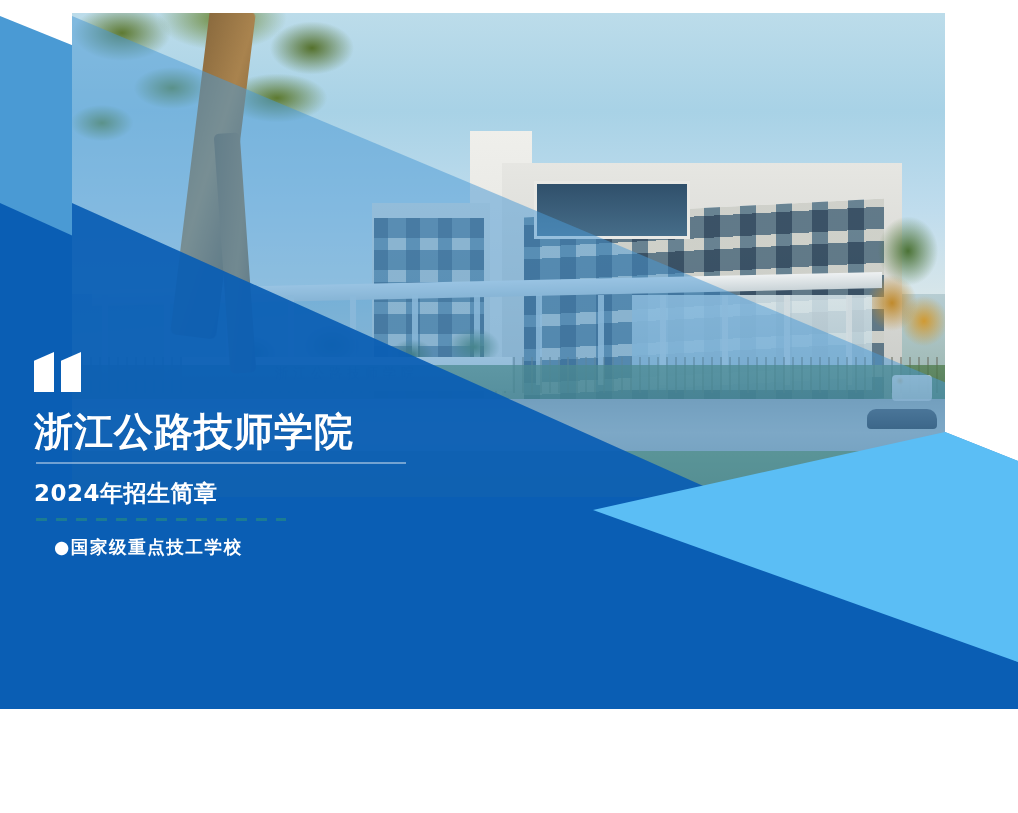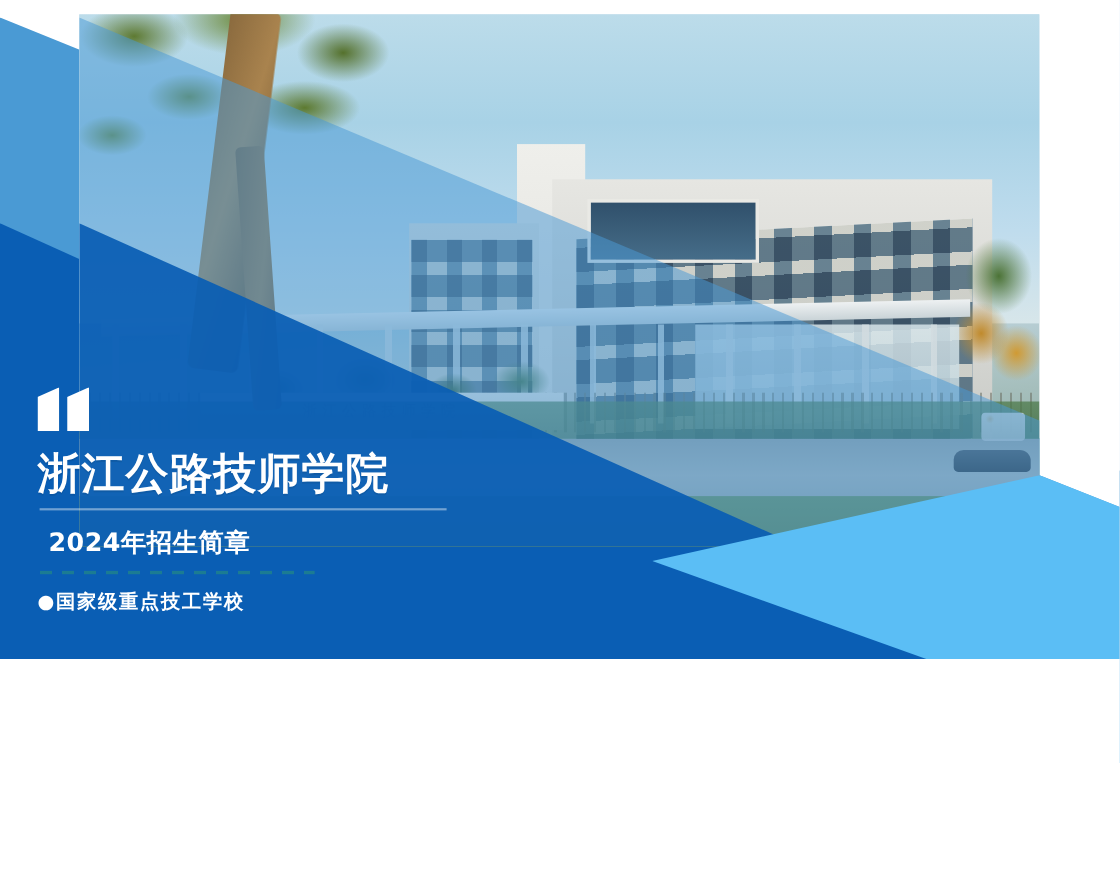--- a/index.html
+++ b/index.html
@@ -4,21 +4,21 @@
 <style>
   html,body{margin:0;padding:0;}
   body{
     width:1018px;height:813px;
     background:#ffffff;
     font-family:"Liberation Sans","DejaVu Sans",sans-serif;
     overflow:hidden;
   }
   #poster{
     position:relative;
-    width:1018px;height:599px;
+    width:1018px;height:709px;
     background:#ffffff;
     overflow:hidden;
   }
 
   
   .layer{position:absolute;top:0;left:0;width:1018px;height:813px;}
 
   
   .band-lightblue{
     background:#4a9ad4;
@@ -225,34 +225,35 @@
     font-size:39px;font-weight:bold;letter-spacing:1px;
     line-height:1.12;margin:0;
     font-family:"DejaVu Sans","Liberation Sans",sans-serif;
     text-shadow:0 1px 0 rgba(0,0,0,.08);
   }
   .title-rule{
     width:370px;height:2px;background:rgba(255,255,255,.42);
     margin:8px 0 14px 2px;
   }
   .subtitle{
-    font-size:23px;font-weight:bold;margin:10px;letter-spacing:.5px;
+    font-size:23px;font-weight:bold;margin:0;letter-spacing:.5px;
     font-family:"DejaVu Sans","Liberation Sans",sans-serif;
   }
   .dashed-rule{
     width:250px;height:3px;margin:9px 0 12px 2px;
     background:repeating-linear-gradient(90deg,#1d7f8f 0px,#1d7f8f 11px,transparent 11px,transparent 20px);
     opacity:.9;
   }
   .bullets{list-style:none;margin:0;padding:0;}
   .bullets li{
     font-size:17.5px;line-height:1.62;letter-spacing:1.6px;
     font-family:"DejaVu Serif","Liberation Serif",serif;
     font-weight:600;
     white-space:nowrap;
+    margin-left:20px;
   }
 </style>
 </head>
 <body>
 
 <div id="poster">
 
   <div class="layer band-lightblue"></div>
   <div class="layer band-darkblue"></div>
 

